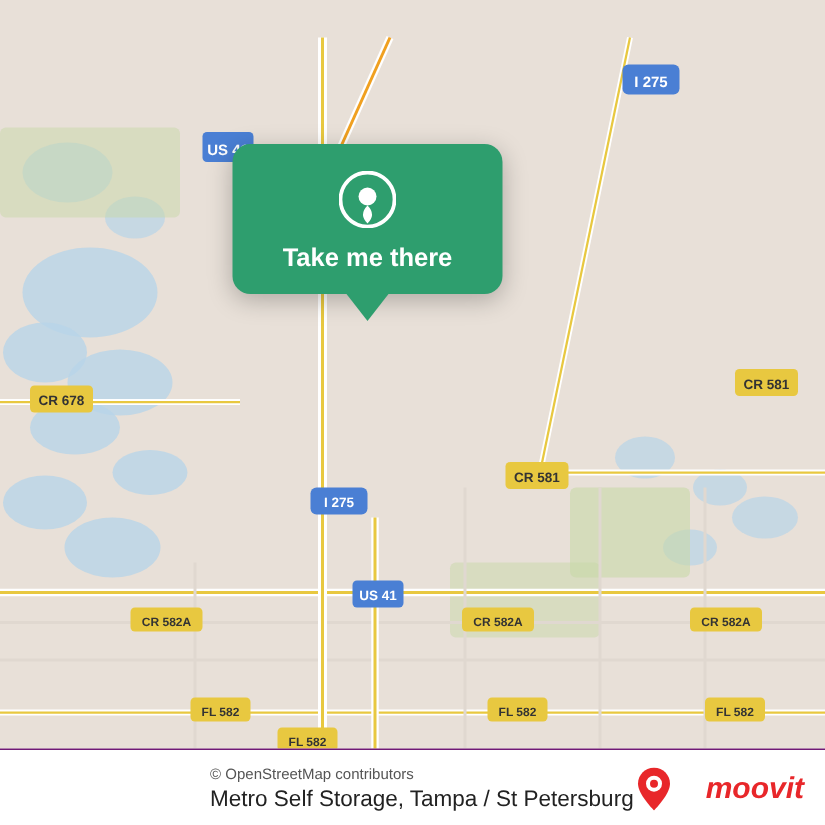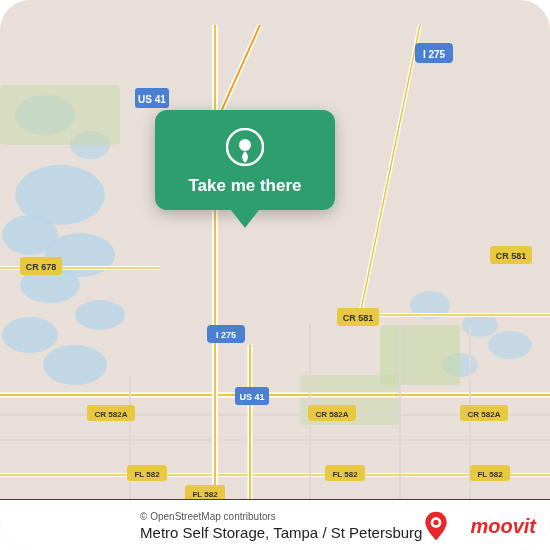--- a/index.html
+++ b/index.html
@@ -10,21 +10,20 @@
       overflow: hidden;
       font-family: Arial, sans-serif;
       position: relative;
     }
 
     #map-container {
       width: 550px;
       height: 550px;
       position: relative;
       overflow: hidden;
-      border-radius: 30px;
     }
 
     
     #map-bg {
       width: 100%;
       height: 100%;
       position: absolute;
       top: 0;
       left: 0;
       background-color: #e8e0d8;
@@ -35,21 +34,21 @@
       position: absolute;
       top: 0;
       left: 0;
       width: 100%;
       height: 100%;
     }
 
     
     #popup {
       position: absolute;
-      top: 110px;
+      top: 96px;
       left: 155px;
       display: flex;
       flex-direction: column;
       align-items: center;
       z-index: 10;
     }
 
     #popup-box {
       background: #2e9e6e;
       border-radius: 12px;

